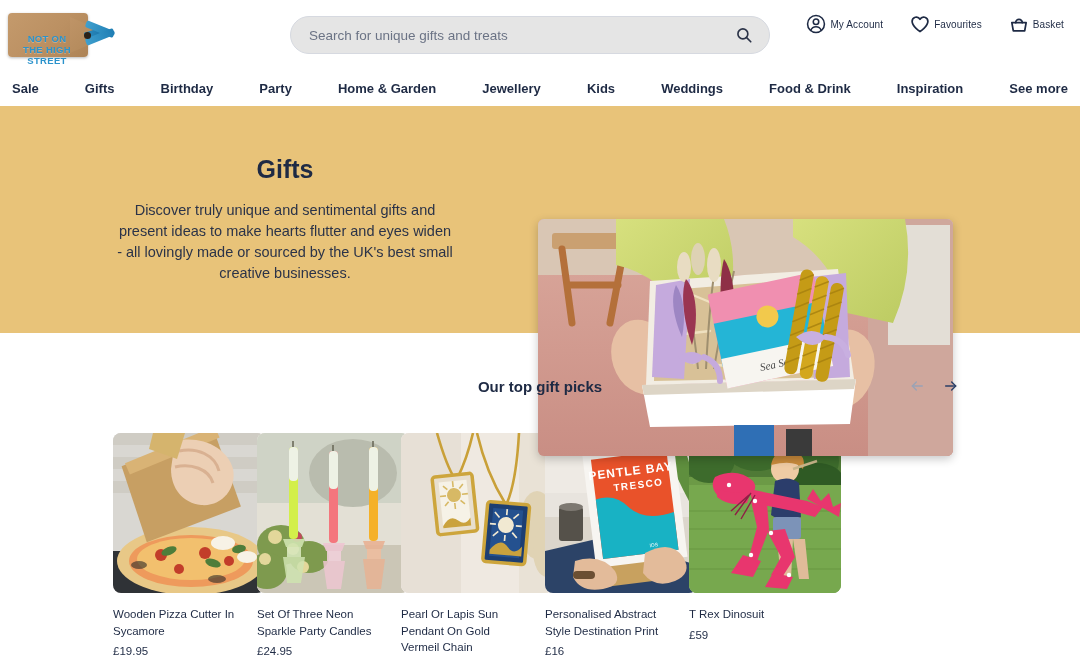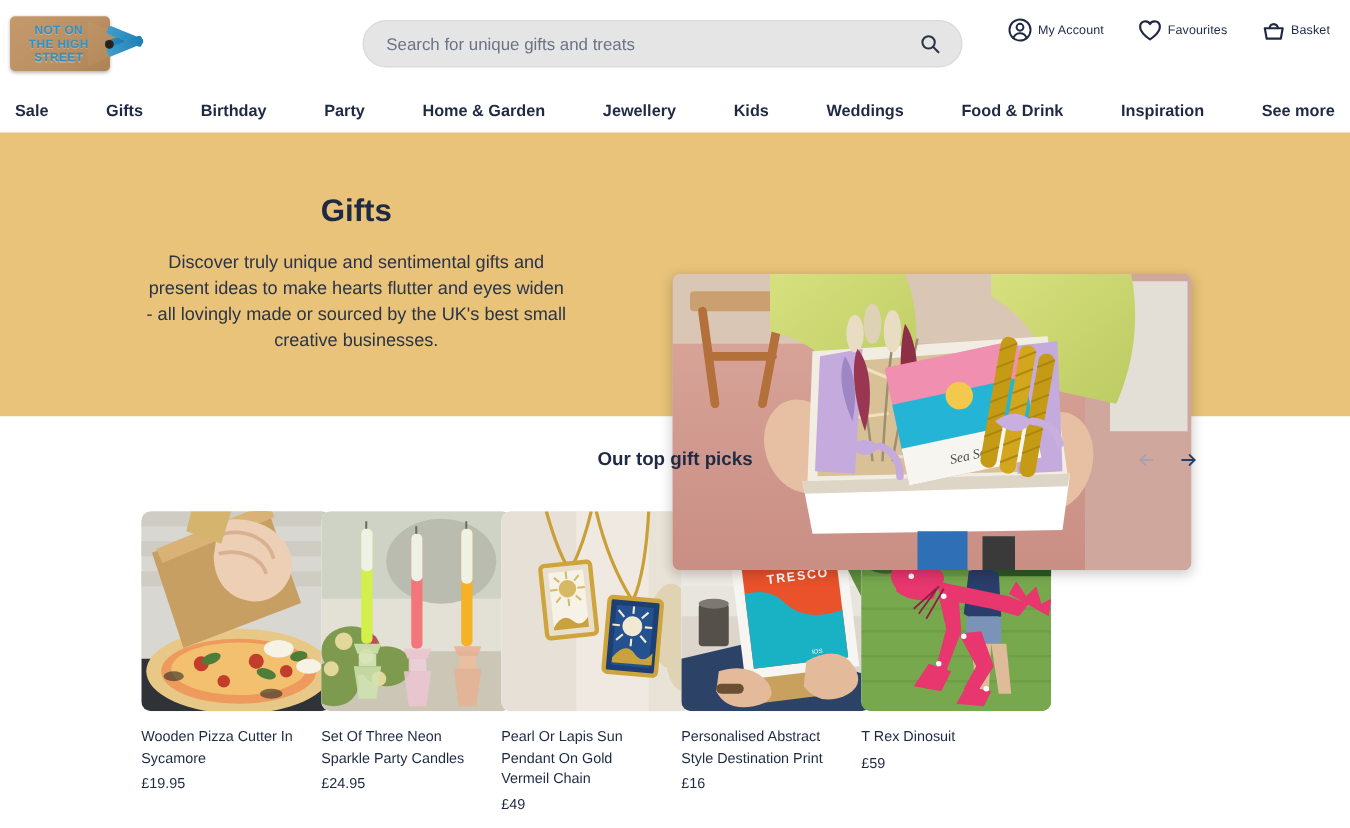--- a/index.html
+++ b/index.html
@@ -64,21 +64,21 @@
     border-radius: 2px;
     z-index: 3;
   }
   .ribbon-a { left: 78px; top: 9px; width: 30px; height: 7px; transform: rotate(22deg); transform-origin: left center; }
   .ribbon-b { left: 78px; top: 28px; width: 30px; height: 7px; transform: rotate(-22deg); transform-origin: left center; }
   .ribbon-c { position: absolute; left: 76px; top: 17px; width: 16px; height: 12px;
               background: linear-gradient(90deg, #2f8ec0, #1d78ad); z-index: 3;
               clip-path: polygon(0 40%, 100% 0, 100% 100%, 0 60%); }
   .tag-text {
     position: absolute;
-    left: 4px; top: 8px;
+    left: 4px; top: 22px;
     width: 70px;
     text-align: center;
     font-size: 9.5px;
     font-weight: bold;
     line-height: 11px;
     color: #2b93cc;
     letter-spacing: .3px;
     z-index: 5;
     text-shadow: 0 1px 0 rgba(255,255,255,.25);
   }
@@ -186,22 +186,23 @@
     background: #d8b0a6;
   }
   .hero-img svg { display: block; width: 100%; height: 100%; }
 
   
   .picks {
     padding-top: 22px;
   }
   .picks-head {
     width: 840px;
-    margin: 4px auto;
-    display: flex;
+    margin: 16px auto;
+    display: flex;
+    align-items: center;
     position: relative;
     height: 30px;
   }
   .picks-title {
     flex: 1;
     text-align: center;
     font-size: 15px;
     font-weight: bold;
     color: #1e2a44;
   }

